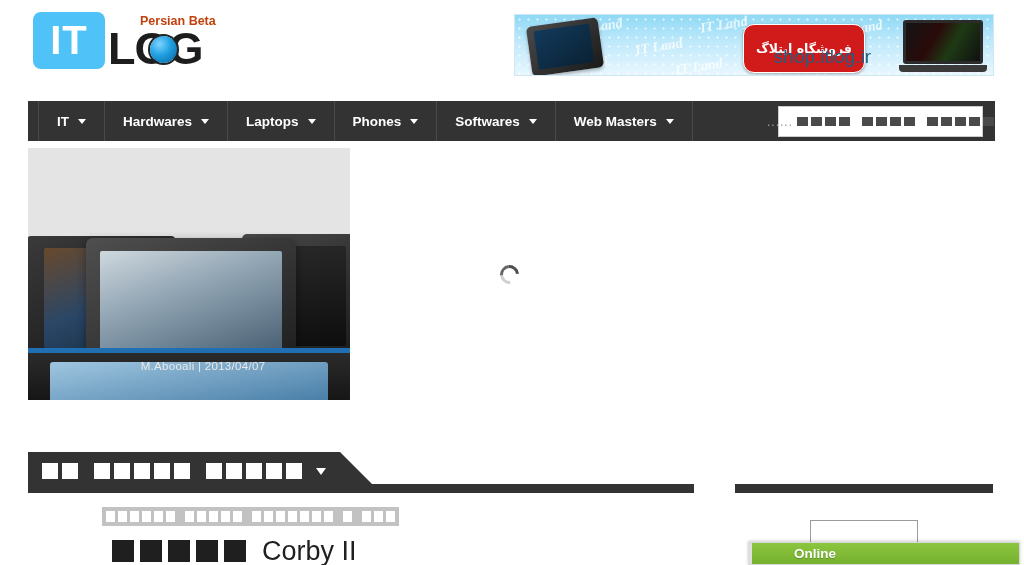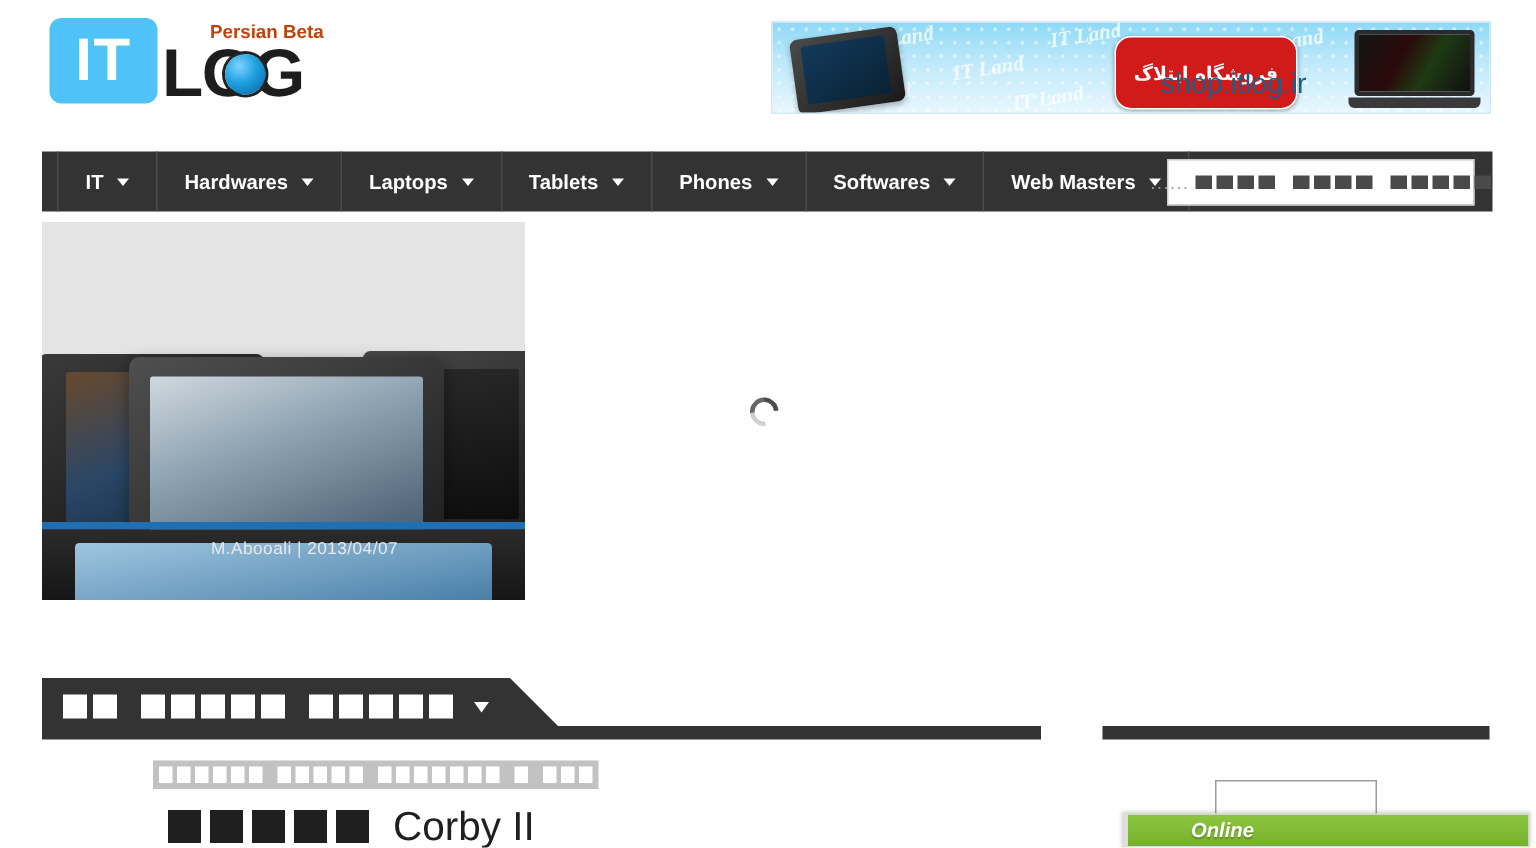--- a/index.html
+++ b/index.html
@@ -233,21 +233,20 @@
   
   .chat-white {
     position:absolute; left:810px; top:520px; width:108px; height:34px;
     background:#ffffff; border:1px solid #9b9b9b;
   }
   .chat-bar {
     position:absolute; left:748px; top:542px; width:272px; height:23px;
     background: linear-gradient(180deg,#8cc63f 0%, #76b12f 100%);
     border:1px solid #d8d8d8; border-left:4px solid #dedede;
     box-shadow: 0 -1px 3px rgba(0,0,0,.2);
-    font-style: italic;
   }
   .chat-label {
     position:absolute; left:42px; top:3px;
     color:#ffffff; font-size:13.5px; font-weight:bold;
     font-family:"Liberation Sans", sans-serif;
     text-shadow: 0 1px 1px rgba(0,0,0,.25);
   }
 </style>
 </head>
 <body>
@@ -293,24 +292,20 @@
       </div>
       <div class="nav-item">
         <span>Hardwares</span>
         <span class="caret"></span>
       </div>
       <div class="nav-item">
         <span>Laptops</span>
         <span class="caret"></span>
       </div>
       <div class="nav-item">
-        <span>Tablets</span>
-        <span class="caret"></span>
-      </div>
-      <div class="nav-item">
         <span>Phones</span>
         <span class="caret"></span>
       </div>
       <div class="nav-item">
         <span>Softwares</span>
         <span class="caret"></span>
       </div>
       <div class="nav-item">
         <span>Web Masters</span>
         <span class="caret"></span>

